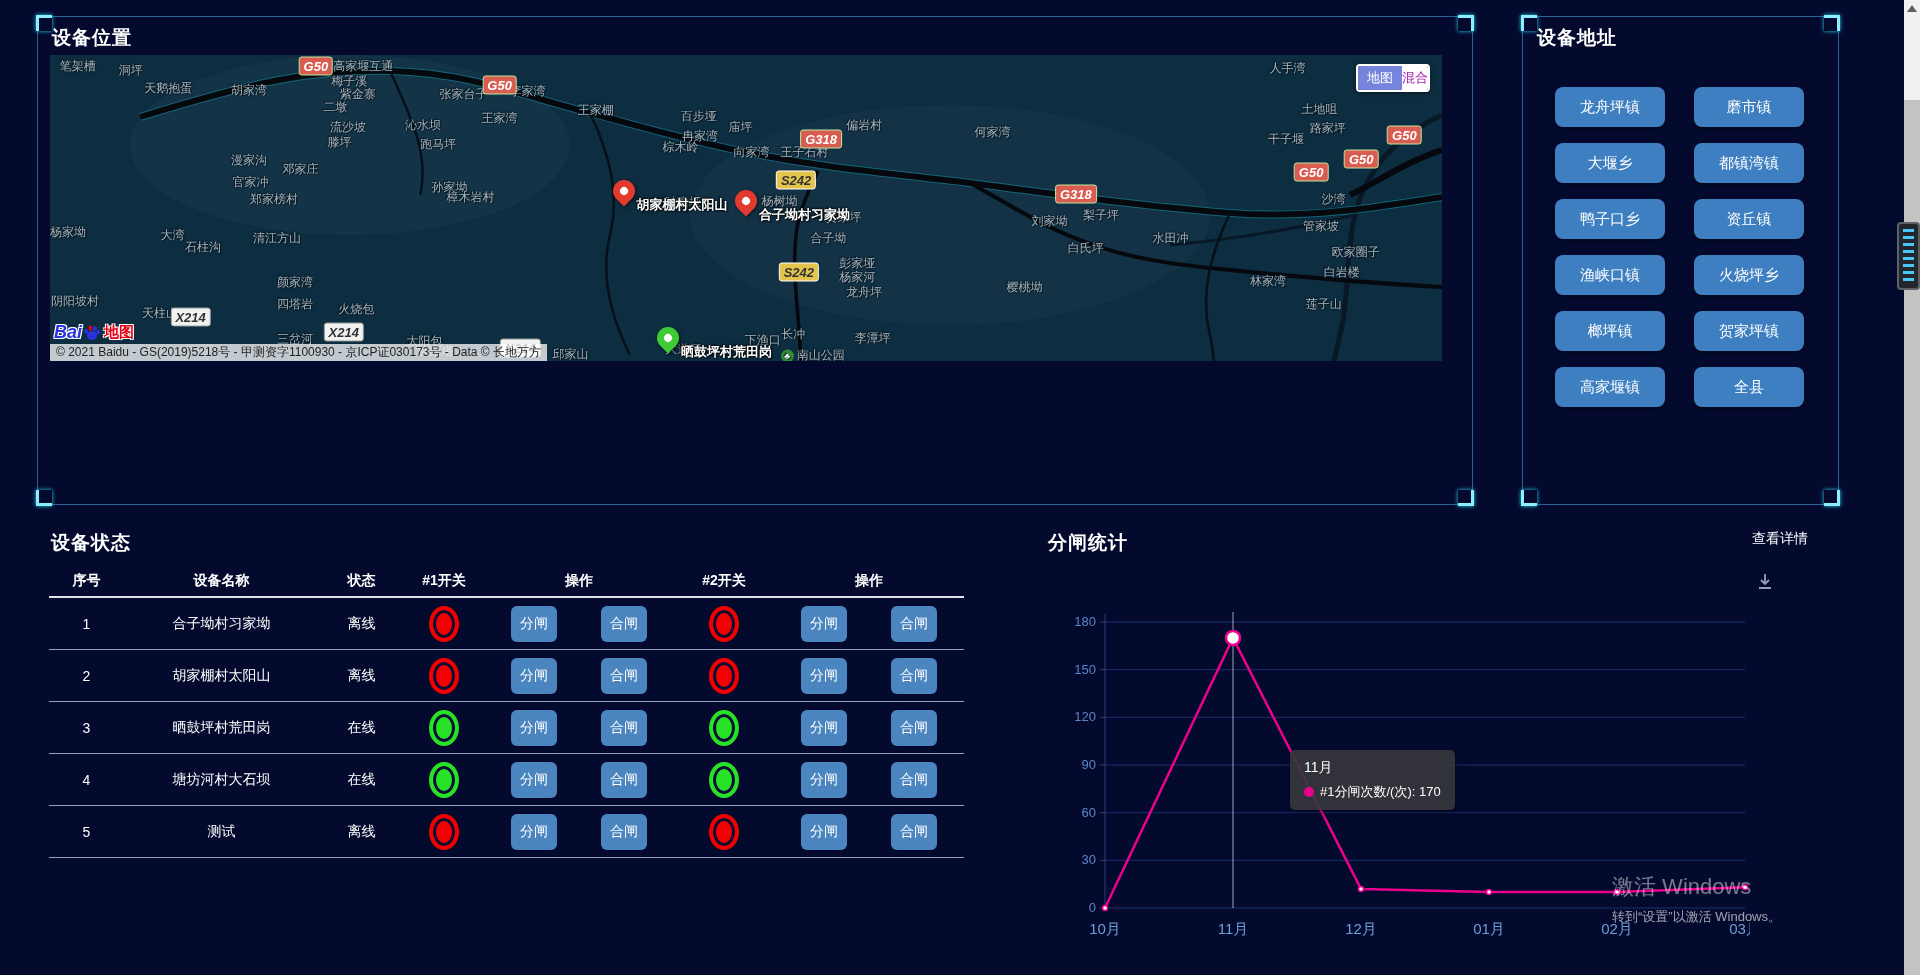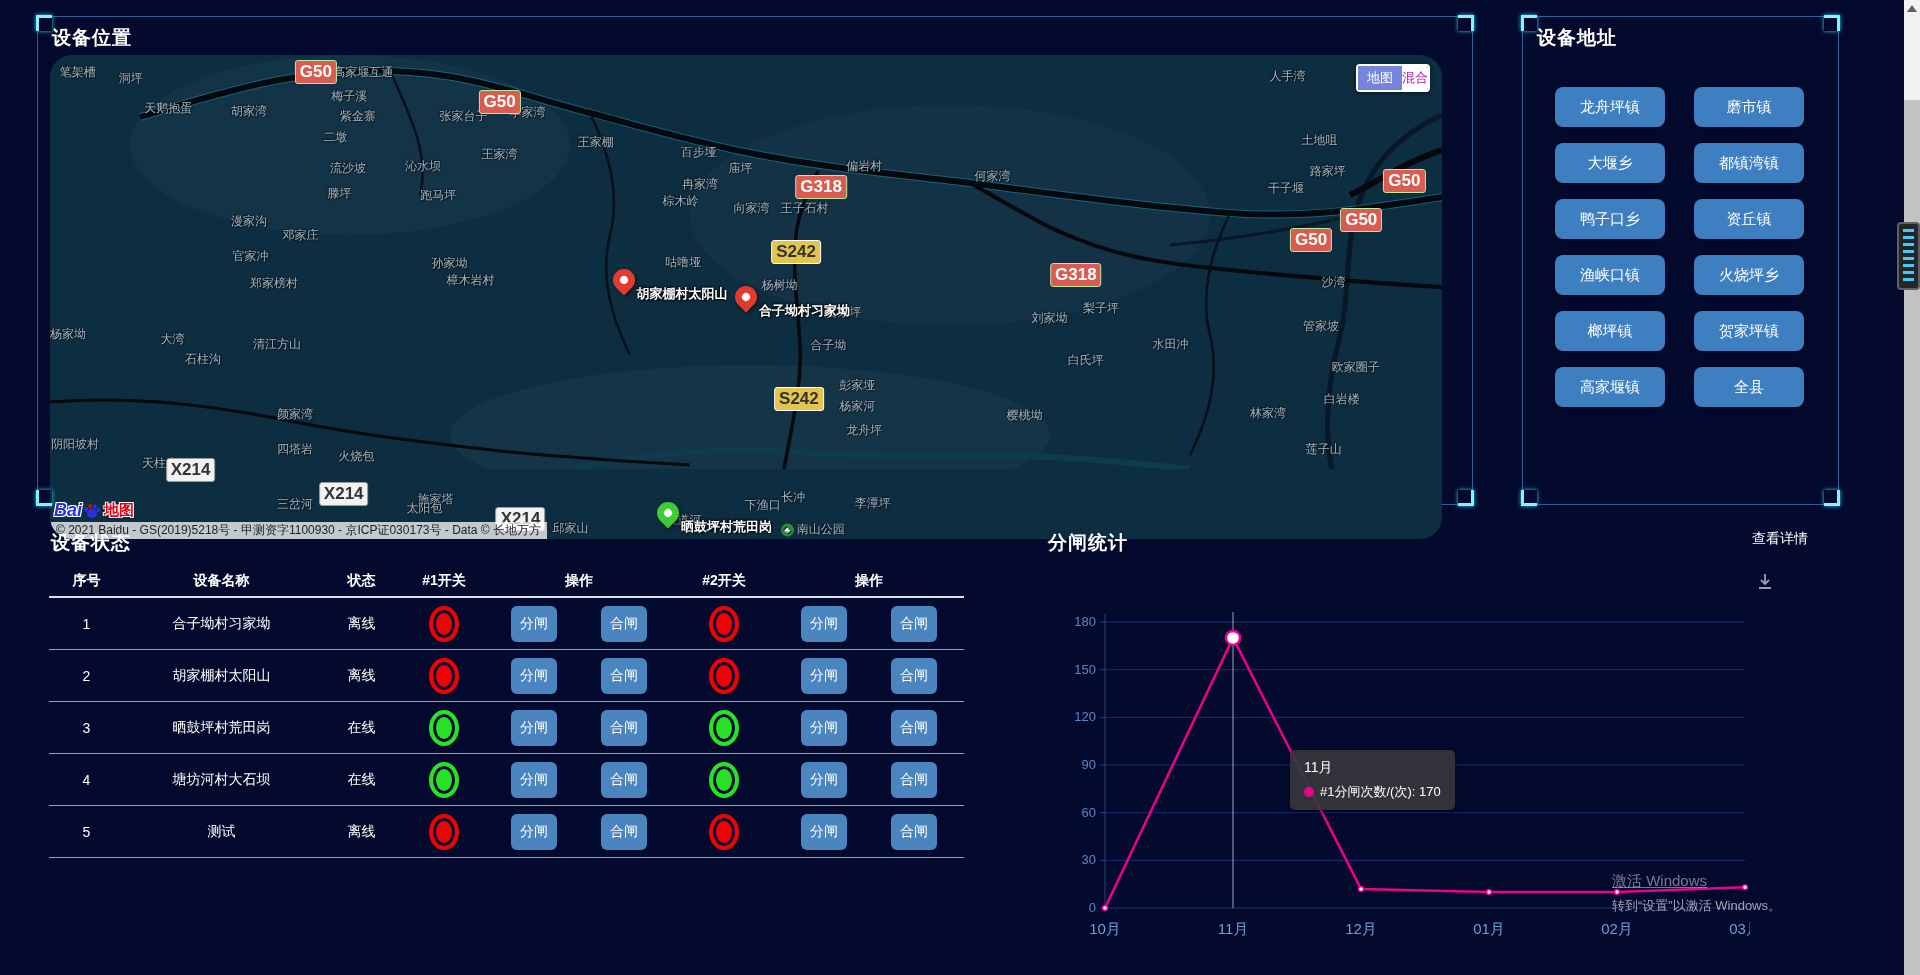--- a/index.html
+++ b/index.html
@@ -14,28 +14,28 @@
   .corner{position:absolute;width:13px;height:13px;border:3px solid #8deeff;box-shadow:0 0 4px #27d7f7;z-index:5;}
   .corner.tl{top:-2px;left:-2px;border-right:none;border-bottom:none;}
   .corner.tr{top:-2px;right:-2px;border-left:none;border-bottom:none;}
   .corner.bl{bottom:-2px;left:-2px;border-right:none;border-top:none;}
   .corner.br{bottom:-2px;right:-2px;border-left:none;border-top:none;}
   .panel-title{position:absolute;left:14px;top:8px;font-size:19px;font-weight:bold;letter-spacing:1px;z-index:6;}
   .sec-title{position:absolute;font-size:19px;font-weight:bold;letter-spacing:1px;}
 
   
   #map-panel{left:37px;top:16px;width:1434px;height:487px;}
-  #map-box{position:absolute;left:12px;top:38px;width:1392px;height:484px;background:#0d2d40;overflow:hidden;border-radius:22px;}
+  #map-box{position:absolute;left:12px;top:38px;width:1392px;height:306px;background:#0d2d40;overflow:hidden;}
   #map-svg{position:absolute;left:0;top:0;}
   .maplabel{position:absolute;transform:translate(-50%,-50%);font-size:12px;color:#a9b2ba;white-space:nowrap;
     text-shadow:1px 1px 1px #05161f,-1px -1px 1px #05161f;z-index:2;}
   .maplabel.k-park::before{content:"\2663";display:inline-block;width:13px;height:13px;border-radius:50%;
     background:#2e8b3a;color:#fff;font-size:9px;line-height:13px;text-align:center;margin-right:3px;}
-  .roadbadge{position:absolute;transform:translate(-50%,-50%);font-size:17px;font-weight:bold;
-    padding:1px 4px;border-radius:3px;z-index:3;white-space:nowrap;}
+  .roadbadge{position:absolute;transform:translate(-50%,-50%);font-size:13px;font-weight:bold;
+    padding:1px 4px;border-radius:3px;z-index:3;white-space:nowrap;font-style:italic;}
   .roadbadge.k-g{background:#d95c50;color:#fff;border:1px solid #bfe8a0;}
   .roadbadge.k-s{background:#e3c44c;color:#333;border:1px solid #fff;}
   .roadbadge.k-x{background:#f2f2f2;color:#333;border:1px solid #999;}
   .marker{position:absolute;z-index:4;width:0;height:0;}
   .marker .pin{position:absolute;left:-11px;top:-30px;width:22px;height:22px;border-radius:50% 50% 50% 0;
     transform:rotate(-45deg);box-shadow:0 2px 4px rgba(0,0,0,.5);}
   .marker .pin::after{content:"";position:absolute;left:7px;top:7px;width:8px;height:8px;border-radius:50%;background:#fff;}
   .marker.c-red .pin{background:#e23a2e;}
   .marker.c-green .pin{background:#3ecc36;}
   .marker .mlabel{position:absolute;left:13px;top:-14px;font-size:13px;font-weight:bold;color:#fff;white-space:nowrap;
@@ -88,21 +88,21 @@
     background:#fff;border:2.5px solid var(--c);}
   #chart-wrap{position:absolute;left:20px;top:80px;width:690px;height:340px;}
   #chart-wrap svg{font-family:"Liberation Sans","DejaVu Sans",sans-serif;}
   #tooltip{position:absolute;left:230px;top:146px;background:rgba(55,55,60,.9);border-radius:5px;
     padding:9px 14px;font-size:13px;white-space:nowrap;box-shadow:0 2px 8px rgba(0,0,0,.4);}
   #tooltip .tt-title{font-size:14px;margin-bottom:6px;}
   #tooltip .tt-dot{display:inline-block;width:10px;height:10px;border-radius:50%;margin-right:6px;vertical-align:-1px;}
 
   
   #watermark{position:absolute;left:1612px;top:872px;z-index:9;pointer-events:none;}
-  #watermark .w1{font-size:15px;color:rgba(255,255,255,.45);text-decoration:underline;}
+  #watermark .w1{font-size:22px;color:rgba(255,255,255,.45);}
   #watermark .w2{font-size:13px;color:rgba(255,255,255,.62);margin-top:6px;}
   #scrollbar{position:absolute;right:0;top:0;width:16px;height:975px;background:#c3c3c3;z-index:20;}
   #sb-top{position:absolute;top:0;left:0;width:16px;height:100px;background:#f1f1f1;}
   #sb-arrow{position:absolute;top:5px;left:3px;width:0;height:0;border-left:5px solid transparent;
     border-right:5px solid transparent;border-bottom:7px solid #606060;}
   #sb-widget{position:absolute;top:222px;right:0;width:19px;height:64px;background:#23272b;
     border:2px solid #5a6066;border-radius:4px;}
   #sb-widget::after{content:"";position:absolute;inset:5px 4px;
     background:repeating-linear-gradient(180deg,#49c8f5 0 3px,transparent 3px 7px);}
 </style>

